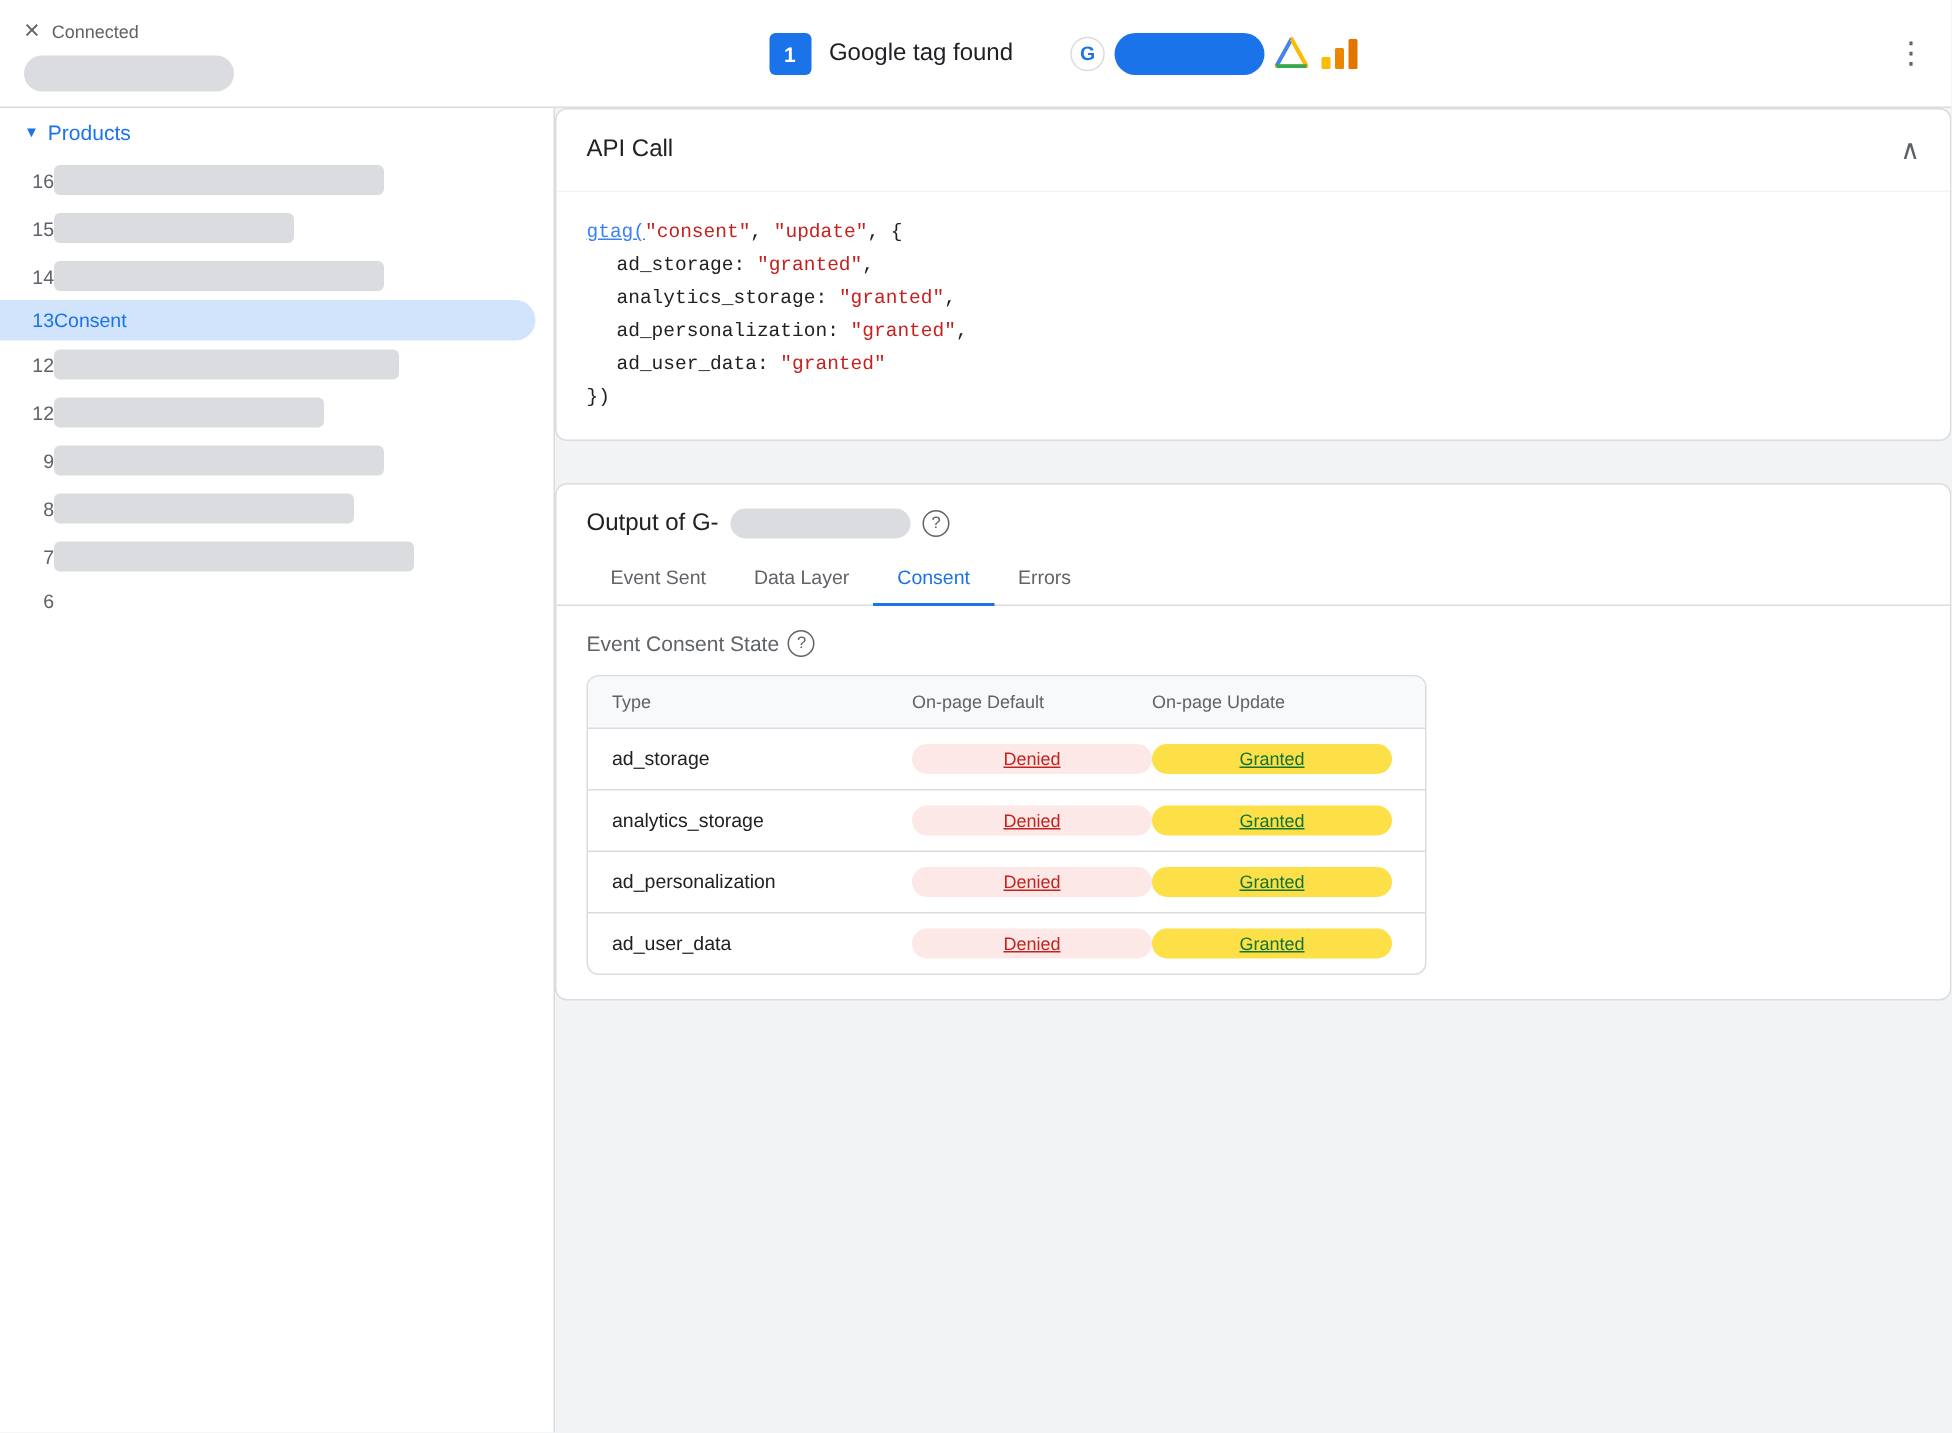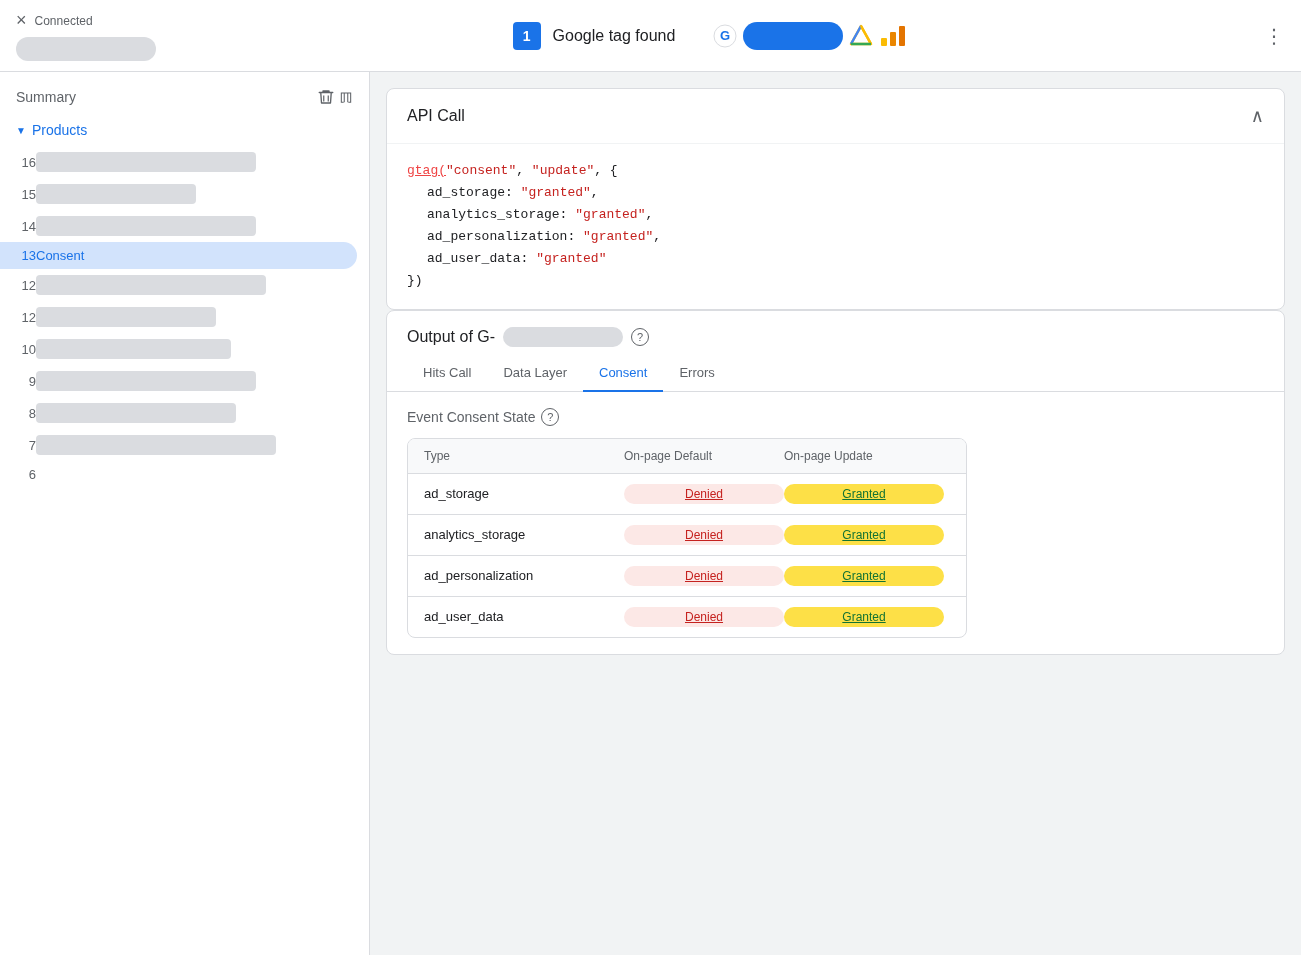--- a/index.html
+++ b/index.html
@@ -176,24 +176,23 @@
       color: #1a73e8;
       font-size: 13px;
       font-weight: 500;
     }
 
     
     .content-area {
       flex: 1;
       background: #f1f3f4;
       overflow-y: auto;
-      padding: 16px;
       display: flex;
       flex-direction: column;
-      gap: 0;
+      gap: 28px;
     }
 
     
     .card {
       background: #fff;
       border-radius: 8px;
       border: 1px solid #dadce0;
       overflow: hidden;
     }
     .card-header {
@@ -212,21 +211,21 @@
       padding: 16px 20px;
     }
 
     
     .code-block {
       font-family: 'Courier New', monospace;
       font-size: 13px;
       line-height: 1.7;
       color: #202124;
     }
-    .code-fn { color: #ef4444; text-decoration: underline; }
+    .code-fn { color: #3b82f6; text-decoration: underline; }
     .code-str { color: #c5221f; }
     .code-key { color: #202124; }
     .code-indent { padding-left: 20px; display: block; }
 
     
     .output-header {
       padding: 16px 20px 0 20px;
       display: flex;
       align-items: center;
       gap: 8px;
@@ -394,33 +393,20 @@
   </div>
 
   <div class="header-right">
     <button class="more-btn">⋮</button>
   </div>
 </div>
 
 <div class="main-layout">
 
   <div class="sidebar">
-    <div class="sidebar-summary">
-      <span class="sidebar-summary-title">Summary</span>
-      <div class="trash-icon">
-        <svg width="18" height="18" viewBox="0 0 24 24" fill="none">
-          <path d="M3 6h18M8 6V4h8v2M19 6l-1 14H6L5 6" stroke="#5f6368" stroke-width="1.8" stroke-linecap="round" stroke-linejoin="round"></path>
-          <line x1="9" y1="10" x2="9" y2="18" stroke="#5f6368" stroke-width="1.6"></line>
-          <line x1="15" y1="10" x2="15" y2="18" stroke="#5f6368" stroke-width="1.6"></line>
-        </svg>
-        <svg width="14" height="14" viewBox="0 0 24 24" fill="none">
-          <path d="M9 5H4v16h4M15 5h5v16h-4M9 5h6M9 5v16M15 5v16" stroke="#5f6368" stroke-width="1.8"></path>
-        </svg>
-      </div>
-    </div>
 
     <div class="sidebar-section">
       <div class="sidebar-products-header">
         <span class="chevron">▼</span>
         <span>Products</span>
       </div>
 
       <div class="sidebar-item">
         <span class="sidebar-item-num">16</span>
         <div class="sidebar-item-bar" style="width:220px;"></div>
@@ -444,24 +430,20 @@
       <div class="sidebar-item">
         <span class="sidebar-item-num">12</span>
         <div class="sidebar-item-bar" style="width:230px;"></div>
       </div>
 
       <div class="sidebar-item">
         <span class="sidebar-item-num">12</span>
         <div class="sidebar-item-bar" style="width:180px;"></div>
       </div>
 
-      <div class="sidebar-item">
-        <span class="sidebar-item-num">10</span>
-        <div class="sidebar-item-bar" style="width:195px;"></div>
-      </div>
 
       <div class="sidebar-item">
         <span class="sidebar-item-num">9</span>
         <div class="sidebar-item-bar" style="width:220px;"></div>
       </div>
 
       <div class="sidebar-item">
         <span class="sidebar-item-num">8</span>
         <div class="sidebar-item-bar" style="width:200px;"></div>
       </div>
@@ -497,21 +479,21 @@
     </div>
 
     <div class="card">
       <div class="output-header">
         <span class="output-title">Output of G-</span>
         <span class="output-id-pill"></span>
         <span class="help-icon">?</span>
       </div>
 
       <div class="tabs">
-        <div class="tab">Hits Call</div>
+        <div class="tab">Event Sent</div>
         <div class="tab">Data Layer</div>
         <div class="tab active">Consent</div>
         <div class="tab">Errors</div>
       </div>
 
       <div class="consent-section">
         <div class="consent-section-title">
           <span>Event Consent State</span>
           <span class="help-icon">?</span>
         </div>

